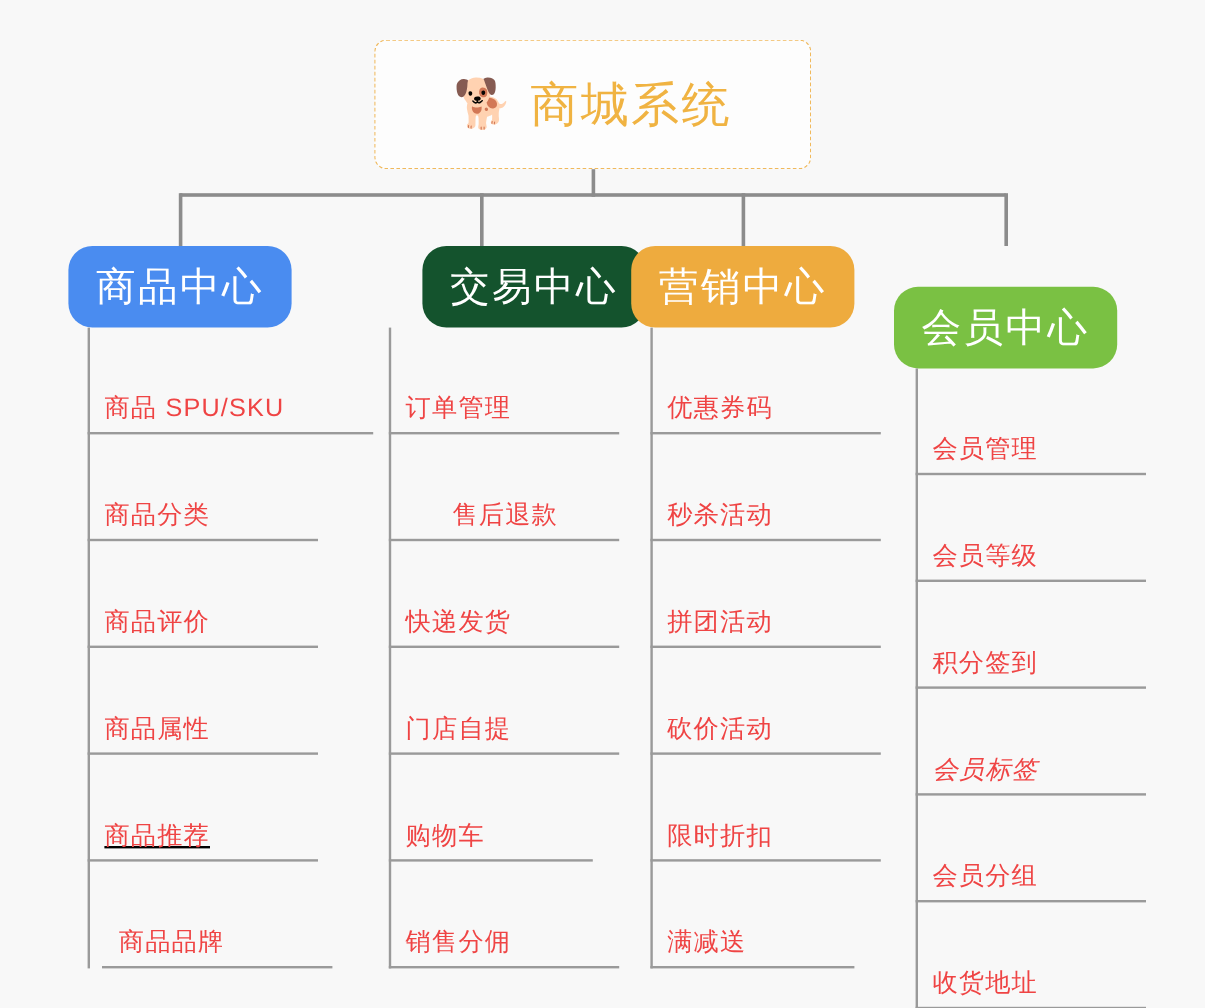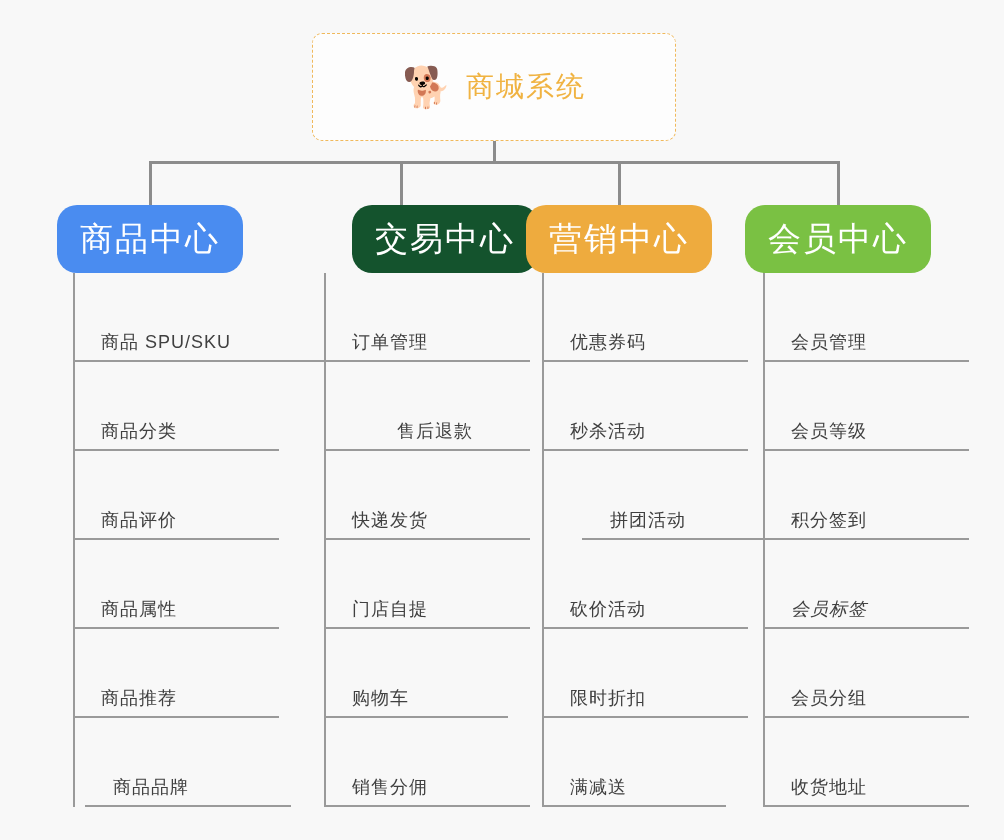--- a/index.html
+++ b/index.html
@@ -36,21 +36,21 @@
     align-items: center;
     justify-content: center;
     gap: 14px;
   }
   .root-emoji {
     font-size: 40px;
     line-height: 1;
     font-family: "DejaVu Sans", sans-serif;
   }
   .root-title {
-    font-size: 28px;
+    font-size: 40px;
     color: #f0b342;
     letter-spacing: 2px;
     white-space: nowrap;
   }
 
   
   .conn {
     position: absolute;
     background: #8c8c8c;
   }
@@ -89,23 +89,23 @@
   }
   .leaf {
     position: absolute;
     height: 89px;
     display: flex;
     align-items: flex-end;
     box-sizing: border-box;
   }
   .leaf-label {
     display: inline-block;
-    padding: 0 12px 6px 28px;
-    font-size: 18px;
-    color: #404040;
+    padding: 0 12px 6px 14px;
+    font-size: 21px;
+    color: #ef4444;
     white-space: nowrap;
     border-bottom: 2px solid #9a9a9a;
     letter-spacing: 1px;
   }
 </style>
 </head>
 <body style="background: rgb(248, 248, 248);">
 
 <div id="chart">
 
@@ -133,21 +133,21 @@
           </div>
           <div class="leaf" style="top: 89px; left: 16px;">
             <span class="leaf-label" style="width: 166px;">商品分类</span>
           </div>
           <div class="leaf" style="top: 178px; left: 16px; align-items: flex-end;">
             <span class="leaf-label" style="width: 166px;">商品评价</span>
           </div>
           <div class="leaf" style="top: 267px; left: 16px; justify-content: flex-end;">
             <span class="leaf-label" style="width: 166px;">商品属性</span>
           </div>
-          <div class="leaf" style="top: 356px; left: 16px;">
+          <div class="leaf" style="top: 356px; left: 16px; text-decoration: underline;">
             <span class="leaf-label" style="width: 166px;">商品推荐</span>
           </div>
           <div class="leaf" style="top: 445px; left: 28px;">
             <span class="leaf-label" style="width: 166px;">商品品牌</span>
           </div>
         </div>
       </div>
       <div class="branch" style="left: 308px; width: 186px;">
         <div class="branch-head" style="background: #14532d; width: 186px; margin-left: 44px;">交易中心</div>
         <div class="leaf-list" style="height: 658px;">
@@ -176,34 +176,34 @@
         <div class="branch-head" style="background: rgb(238, 171, 62); width: 186px;">营销中心</div>
         <div class="leaf-list" style="height: 534px;">
           <div class="leaf-spine" style="left: 16px; height: 534px;"></div>
           <div class="leaf" style="top: 0px; left: 16px;">
             <span class="leaf-label" style="width: 166px;">优惠券码</span>
           </div>
           <div class="leaf" style="top: 89px; left: 16px;">
             <span class="leaf-label" style="width: 166px;">秒杀活动</span>
           </div>
           <div class="leaf" style="top: 178px; left: 16px;">
-            <span class="leaf-label" style="width: 166px; margin-left: 40px;">拼团活动</span>
+            <span class="leaf-label" style="width: 166px;">拼团活动</span>
           </div>
           <div class="leaf" style="top: 267px; left: 16px;">
             <span class="leaf-label" style="width: 166px;">砍价活动</span>
           </div>
           <div class="leaf" style="top: 356px; left: 16px;">
             <span class="leaf-label" style="width: 166px;">限时折扣</span>
           </div>
           <div class="leaf" style="top: 445px; left: 16px;">
             <span class="leaf-label" style="width: 144px;">满减送</span>
           </div>
         </div>
       </div>
-      <div class="branch" style="left: 745px; width: 186px;">
+      <div class="branch" style="left: 745px; width: 186px; margin-top: 34px;">
         <div class="branch-head" style="background: rgb(122, 193, 67); width: 186px;">会员中心</div>
         <div class="leaf-list" style="height: 534px;">
           <div class="leaf-spine" style="left: 18px; height: 534px;"></div>
           <div class="leaf" style="top: 0px; left: 18px;">
             <span class="leaf-label" style="width: 166px;">会员管理</span>
           </div>
           <div class="leaf" style="top: 89px; left: 18px;">
             <span class="leaf-label" style="width: 166px;">会员等级</span>
           </div>
           <div class="leaf" style="top: 178px; left: 18px;">

